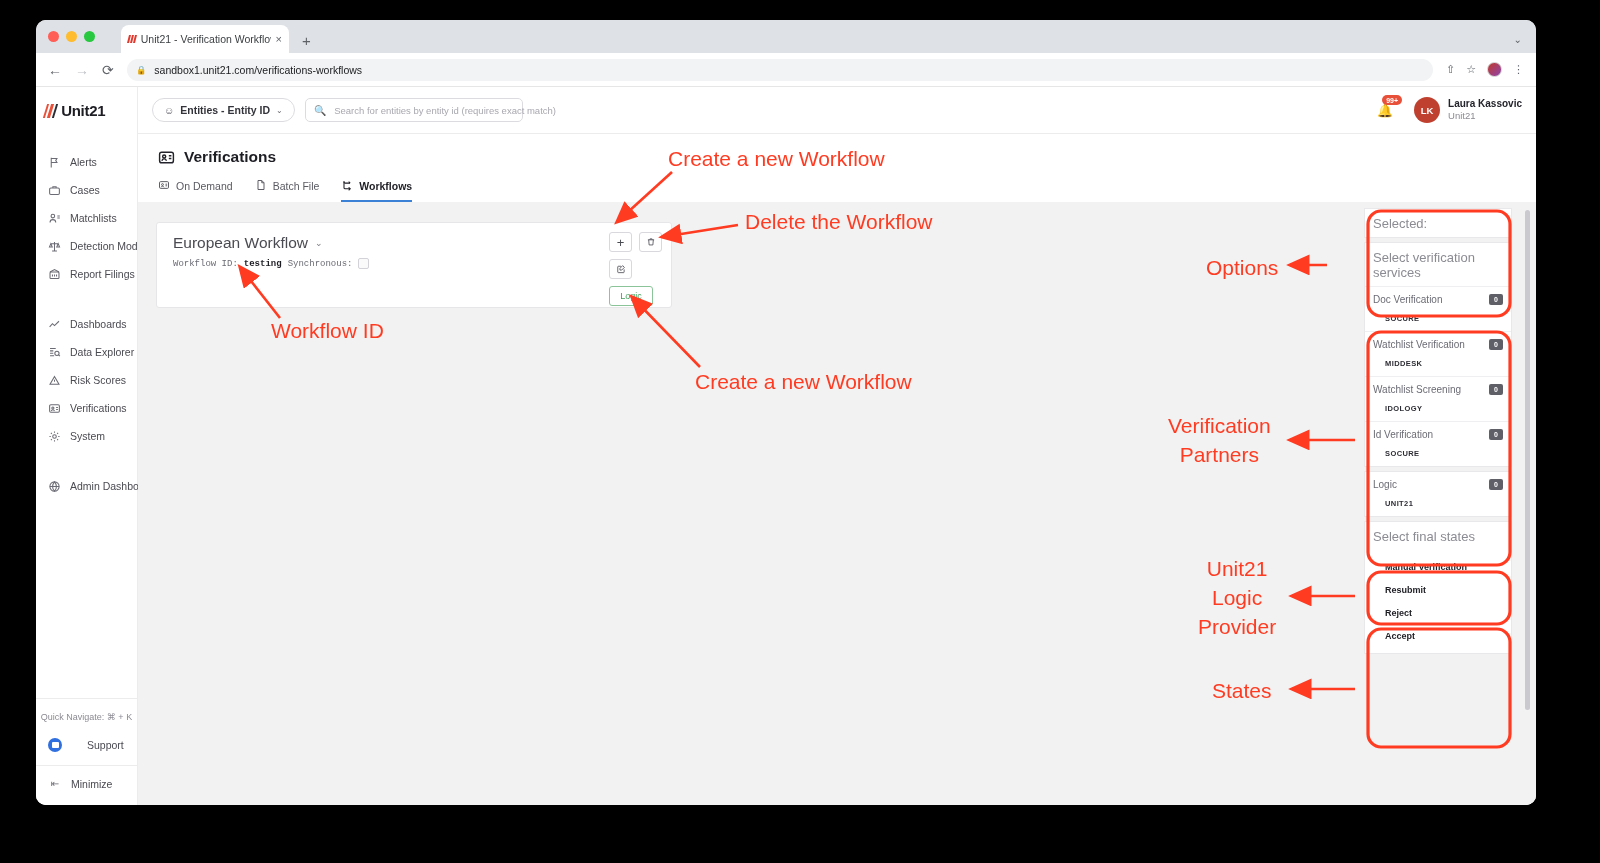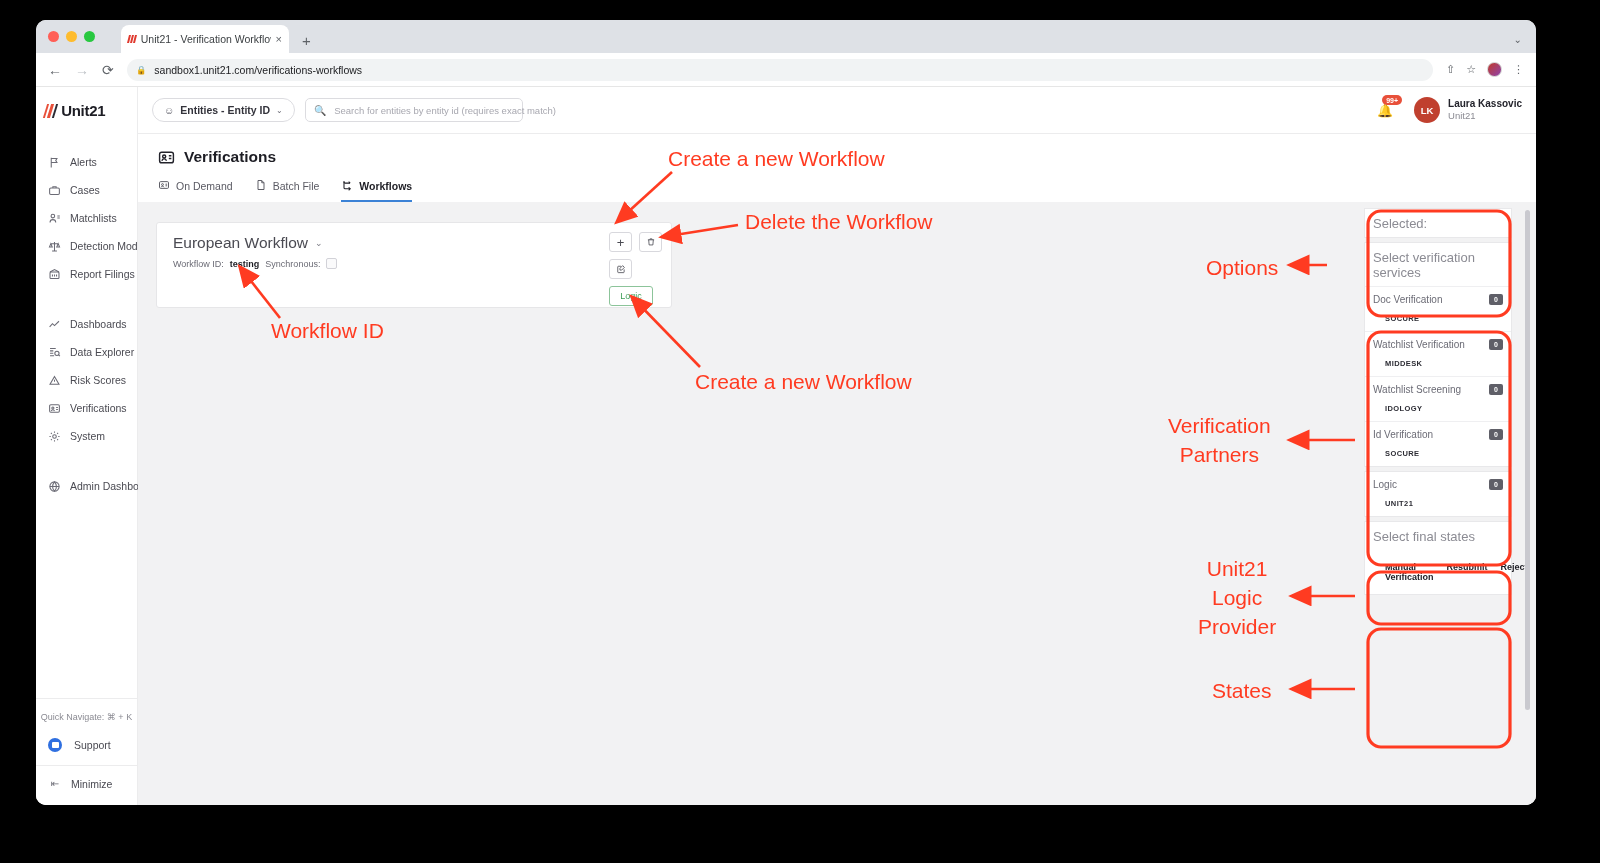--- a/index.html
+++ b/index.html
@@ -85,21 +85,21 @@
   }
   .nav-item .lbl { font-size: 10.5px; color: #4a4a52; white-space: nowrap; }
   .nav-icon { width: 13px; height: 13px; display:flex; align-items:center; justify-content:center;
               color:#6b6b75; flex: none; }
   .nav-icon svg { width: 13px; height: 13px; display:block; }
   .nav-gap { height: 22px; }
 
   .sidebar-spacer { flex: 1; }
   .sidebar-bottom { border-top: 1px solid #ececed; padding: 10px 0 14px 0; }
   .quick-nav { font-size: 9px; color: #8b8b93; text-align: center; padding: 3px 0 11px; }
-  .support-row { display:flex; align-items:center; gap:12px; padding-left:12px; height:24px; cursor:pointer;}
+  .support-row { display:flex; align-items:center; gap:25px; padding-left:12px; height:24px; cursor:pointer;}
   .support-ico { width:14px; height:14px; border-radius:50%; background:#2f6fe0;
                  display:flex; align-items:center; justify-content:center; flex:none; }
   .support-ico::after { content:''; width:7px; height:6px; background:#fff; border-radius:1px; }
   .support-lbl { font-size:10.5px; color:#4a4a52; }
   .minimize-row { display:flex; align-items:center; gap:9px; padding-left:12px; height:26px;
                   margin-top:8px; border-top:1px solid #ececed; padding-top:10px; cursor:pointer; }
   .minimize-ico { font-size:10px; color:#6b6b75; width:14px; text-align:center; flex:none;}
   .minimize-lbl { font-size:10.5px; color:#4a4a52; }
 
   
@@ -155,21 +155,21 @@
   .canvas { flex: 1; position: relative; background: #f2f2f3; overflow: hidden; }
 
   .wf-card {
     position: absolute; left: 18px; top: 20px;
     width: 516px; height: 86px; background: #fff;
     border: 1px solid #e6e6e8; border-radius: 3px;
   }
   .wf-name-row { display: flex; align-items: center; gap: 7px; padding: 11px 0 0 16px; }
   .wf-name { font-size: 15.5px; color: #4a4a52; }
   .wf-caret { font-size: 9px; color: #7a7a83; cursor: pointer; }
-  .wf-meta { display: flex; align-items: center; gap: 6px; padding: 6px 0 0 16px; }
+  .wf-meta { display: flex; align-items: center; gap: 6px; padding: 6px 0 0 16px; font-family: Liberation Mono, monospace; }
   .wf-meta-lbl { font-size: 9px; color: #6b6b75; }
   .wf-meta-val { font-size: 9px; color: #1d1d24; font-weight: bold; }
   .wf-check {
     width: 11px; height: 11px; border: 1px solid #d2d2d8; border-radius: 2px;
     background: #fafafb; cursor: pointer;
   }
   .wf-actions { position: absolute; right: 9px; top: 9px; }
   .wf-btn-row { display: flex; gap: 7px; }
   .wf-btn {
     width: 23px; height: 20px; border: 1px solid #d8d8dd; border-radius: 3px;
@@ -201,21 +201,21 @@
     border-top: 1px solid #efeff1; padding: 7px 8px 8px;
     display: flex; flex-direction: column; gap: 9px;
   }
   .svc-top { display: flex; align-items: center; justify-content: space-between; }
   .svc-name { font-size: 10px; color: #6b6b75; }
   .svc-badge {
     background: #5f5f68; color: #fff; font-size: 7px; font-weight: bold;
     border-radius: 2px; padding: 2px 5px; line-height: 1; min-width: 14px; text-align:center;
   }
   .svc-vendor { font-size: 7.5px; font-weight: bold; color: #2c2c34; letter-spacing: .4px; padding-left: 12px; }
-  .states-list { padding: 12px 8px 12px 20px; display: flex; flex-direction: row; gap: 13px; }
+  .states-list { padding: 12px 8px 12px 20px; display: flex; flex-direction: column; gap: 13px; }
   .state-item { font-size: 9px; font-weight: bold; color: #1d1d24; cursor: pointer; }
 
   
   .vscroll { position: absolute; right: 6px; top: 8px; width: 5px; height: 500px;
              background: #c9c9cf; border-radius: 3px; cursor: pointer; }
 
   
   .anno { position: absolute; left: 0; top: 0; width: 1600px; height: 863px;
           pointer-events: none; }
   .anno-txt {

